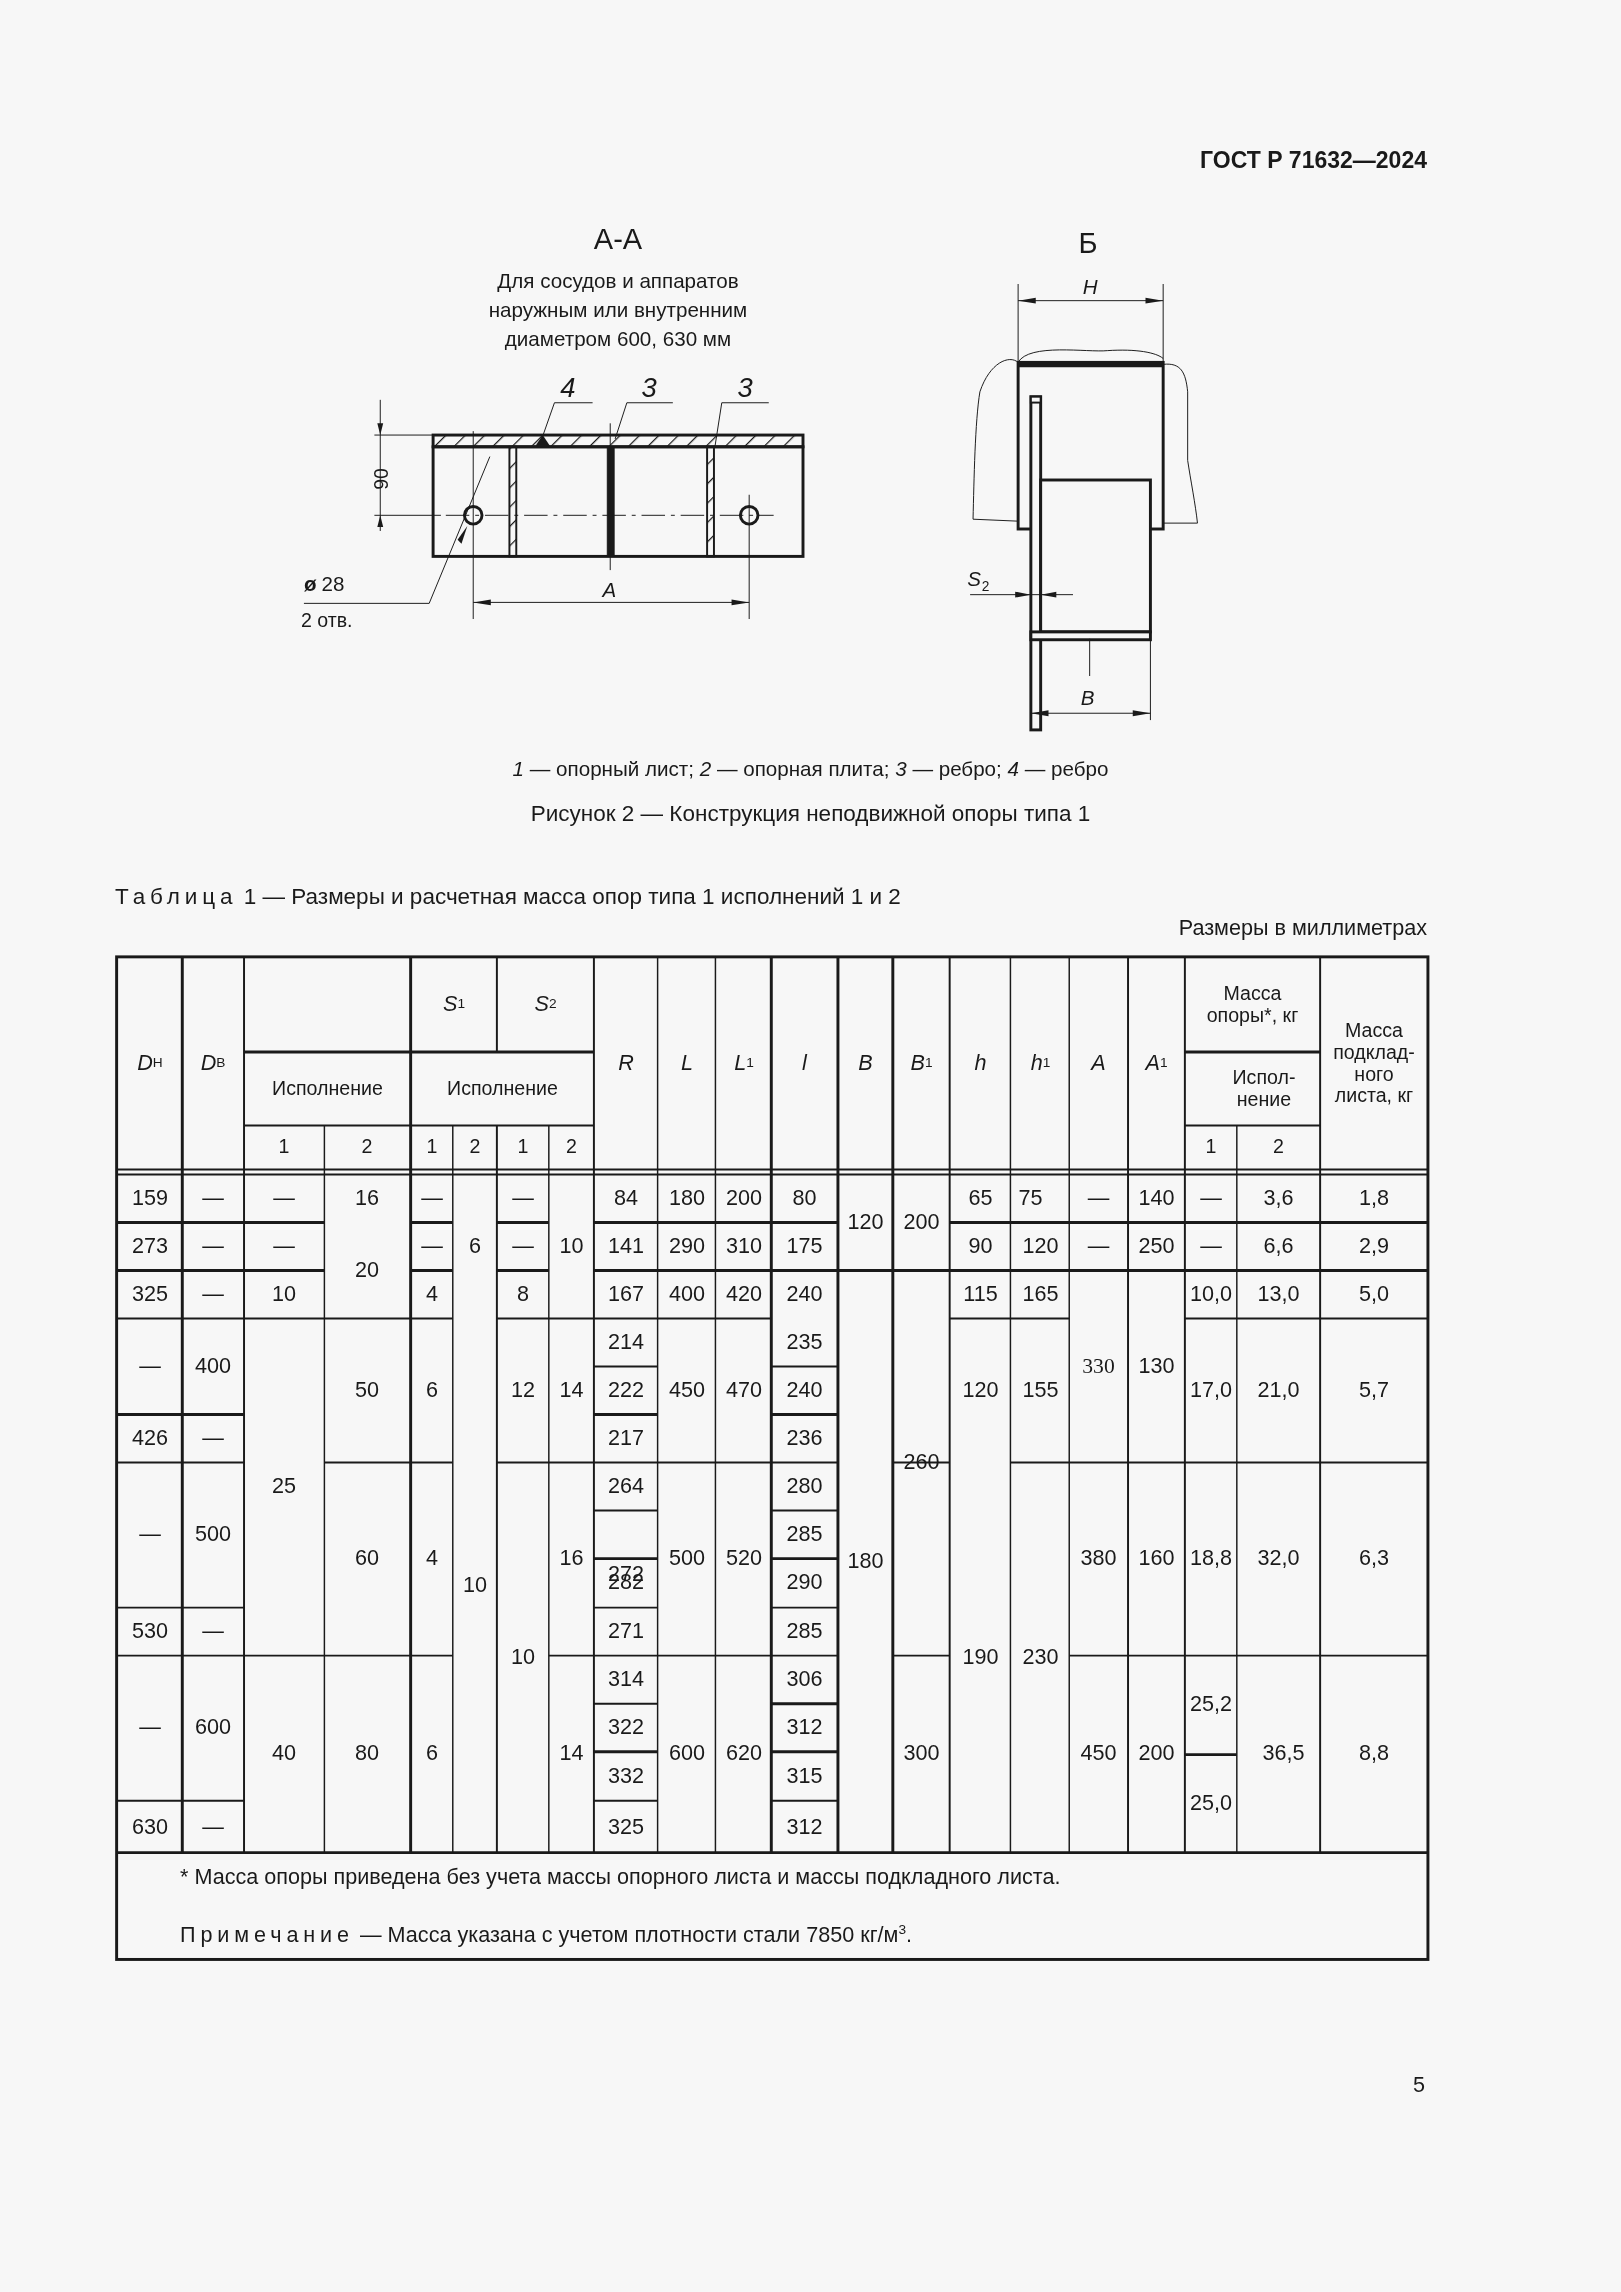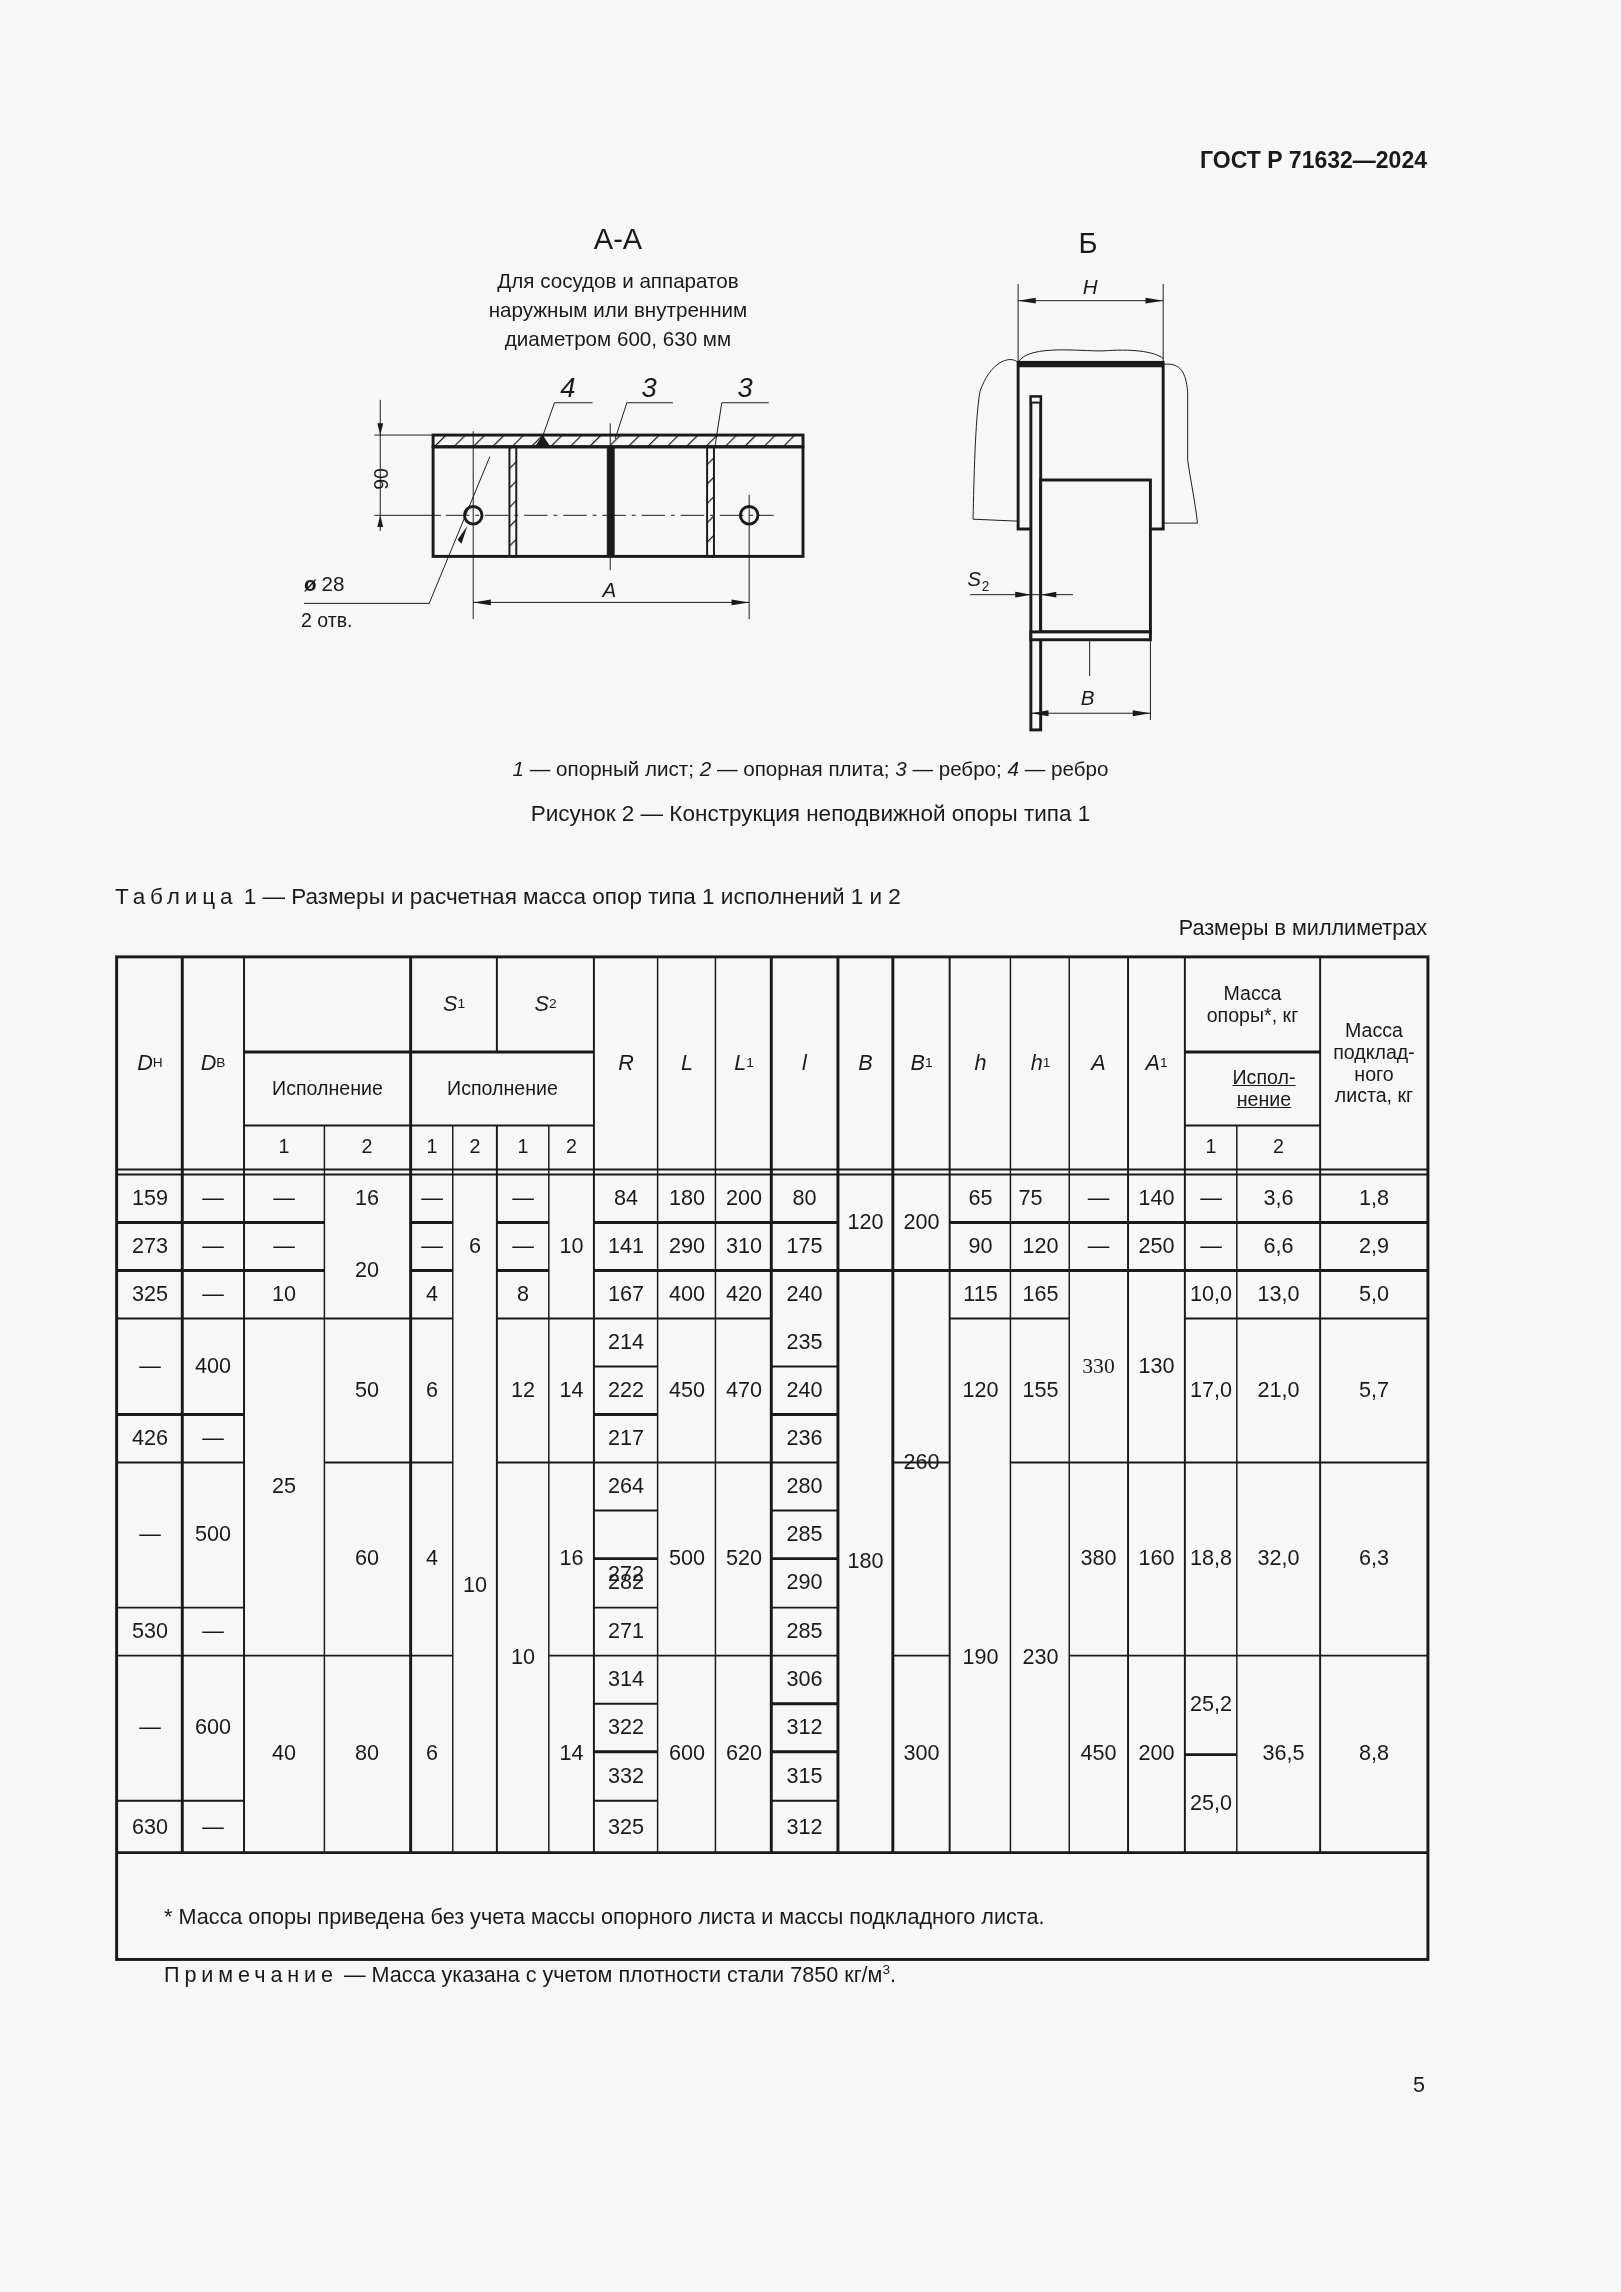--- a/index.html
+++ b/index.html
@@ -12,21 +12,21 @@
   .caption { left: 0; width: 1621px; top: 801px; text-align: center; font-size: 22.5px; }
   .tbl-title { left: 115px; top: 884px; font-size: 22.5px; }
   .tbl-title .sp { letter-spacing: 4.9px; }
   .units { right: 194px; top: 915px; font-size: 21.6px; }
   .page-num { left: 1413px; top: 2072px; font-size: 21.6px; }
   svg text { font-family: "Liberation Sans", sans-serif; }
   .cell { position: absolute; display: flex; align-items: center; justify-content: center; text-align: center; font-size: 21.6px; line-height: 22.5px; box-sizing: border-box; }
   .hd { font-size: 19.6px; line-height: 21.6px; }
   .it { font-style: italic; }
   sub { font-size: 13.7px; font-style: normal; vertical-align: -4.9px; }
-  .foot { left: 164px; font-size: 21.6px; margin-top: 40px; }
+  .foot { left: 180px; font-size: 21.6px; }
   .foot .sp { letter-spacing: 4.9px; }
 </style>
 </head>
 <body>
 
 <div class="abs std">ГОСТ Р 71632—2024</div>
 
 <div class="abs fig-title" style="left:510px;width:216px;top:223px;">А-А</div>
 <div class="abs fig-sub" style="left:412px;width:412px;top:266px;">
   <div>Для сосудов и аппаратов</div>
@@ -288,21 +288,21 @@
   <div class="cell it" style="left:1011px;top:957px;width:59px;height:213px;">
       <span>h</span>
       <sub>1</sub>
     </div>
   <div class="cell it" style="left:1069px;top:957px;width:59px;height:213px;">A</div>
   <div class="cell it" style="left:1128px;top:957px;width:57px;height:213px;">
       <span>A</span>
       <sub>1</sub>
     </div>
   <div class="cell hd" style="left:1185px;top:957px;width:135px;height:95px;padding:0 17.6px;">Масса опоры*, кг</div>
-  <div class="cell hd" style="left:1185px;top:1052px;width:158px;height:74px;padding:0 29px;text-decoration:underline;">Испол-нение</div>
+  <div class="cell hd" style="left:1185px;top:1052px;width:158px;height:74px;padding:0 29px;">Испол-нение</div>
   <div class="cell hd" style="left:1185px;top:1125px;width:52px;height:44px;">1</div>
   <div class="cell hd" style="left:1237px;top:1125px;width:83px;height:44px;">2</div>
   <div class="cell hd" style="left:1320px;top:957px;width:108px;height:213px;padding:0 5.9px;">Масса подклад-ного листа, кг</div>
 
   <div class="cell" style="left:117px;top:1174px;width:66px;height:48px;">159</div>
   <div class="cell" style="left:117px;top:1222px;width:66px;height:48px;">273</div>
   <div class="cell" style="left:117px;top:1270px;width:66px;height:48px;">325</div>
   <div class="cell" style="left:117px;top:1318px;width:66px;height:96px;">—</div>
   <div class="cell" style="left:117px;top:1414px;width:66px;height:48px;">426</div>
   <div class="cell" style="left:117px;top:1462px;width:66px;height:145px;">—</div>

